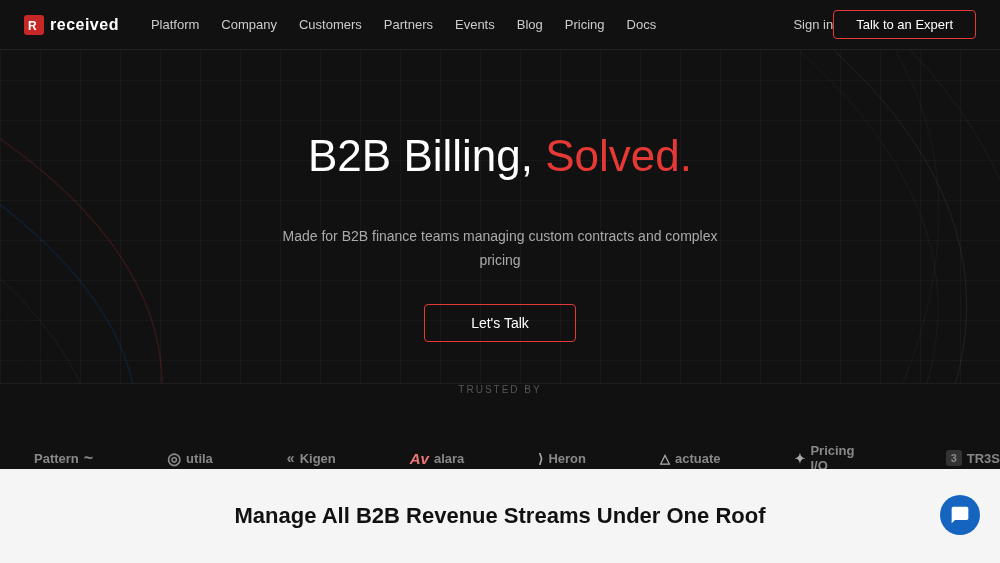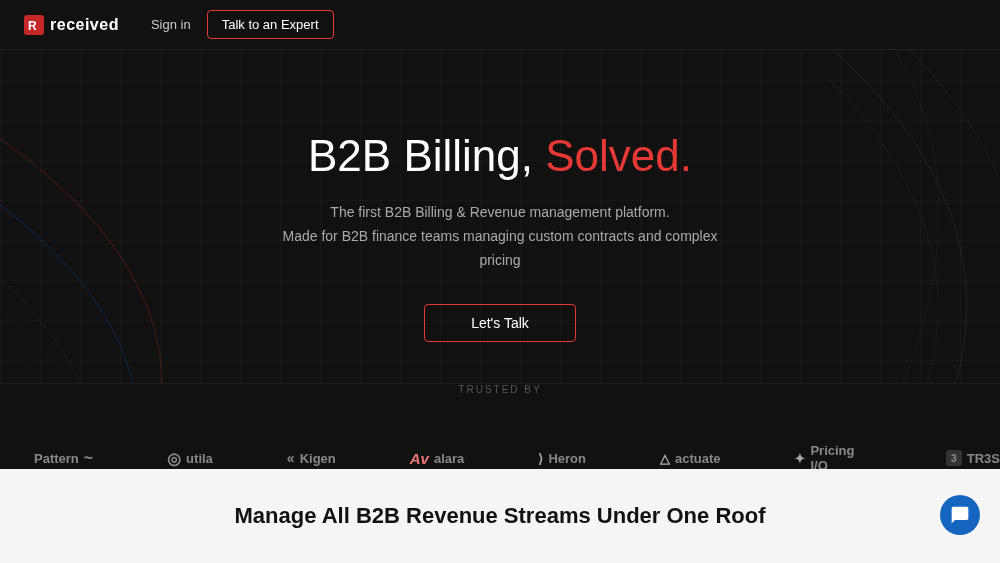--- a/index.html
+++ b/index.html
@@ -8,25 +8,25 @@
     
     nav {
       position: absolute; top: 0; left: 0; right: 0; height: 50px;
       background: #111; display: flex; align-items: center;
       padding: 0 24px; z-index: 10; border-bottom: 1px solid #222;
     }
     .nav-logo { display: flex; align-items: center; gap: 6px; margin-right: 32px; text-decoration: none; }
     .nav-logo-text { color: #fff; font-size: 16px; font-weight: 600; letter-spacing: 0.5px; }
     .nav-links { display: flex; gap: 22px; flex: 1; }
     .nav-link { color: #ccc; font-size: 13px; text-decoration: none; cursor: pointer; }
-    .nav-right { display: flex; align-items: center; gap: 16px; }
+    .nav-right { display: flex; align-items: center; }
     .nav-signin { color: #ccc; font-size: 13px; cursor: pointer; }
     .nav-cta {
       border: 1.5px solid #e53935; color: #fff; background: transparent;
-      padding: 6px 14px; border-radius: 4px; font-size: 13px; cursor: pointer;
+      padding: 6px 22px; border-radius: 4px; font-size: 13px; cursor: pointer;
     }
 
     
     .hero {
       position: absolute; top: 0; left: 0; right: 0; bottom: 90px;
       background: #111; display: flex; flex-direction: column;
       align-items: center; justify-content: center; text-align: center;
       overflow: hidden;
     }
     .hero-grid-overlay {
@@ -81,20 +81,31 @@
 <body>
 
 <nav>
   <a class="nav-logo" href="#">
     <svg width="20" height="20" viewBox="0 0 20 20">
       <rect width="20" height="20" rx="3" fill="#c62828"></rect>
       <text x="4" y="15" font-size="12" font-weight="bold" fill="white">R</text>
     </svg>
     <span class="nav-logo-text">received</span>
   </a>
+  <div class="nav-links">
+
+  <a class="nav-link" href="#">Platform</a>
+      <a class="nav-link" href="#">Company</a>
+      <a class="nav-link" href="#">Customers</a>
+      <a class="nav-link" href="#">Partners</a>
+      <a class="nav-link" href="#">Events</a>
+      <a class="nav-link" href="#">Blog</a>
+      <a class="nav-link" href="#">Pricing</a>
+      <a class="nav-link" href="#">Docs</a>
+    </div>
   <div class="nav-right">
     <span class="nav-signin">Sign in</span>
     <button class="nav-cta">Talk to an Expert</button>
   </div>
 </nav>
 
 <section class="hero">
   <div class="hero-grid-overlay"></div>
 
   <svg class="hero-curves" viewBox="0 0 1000 470" preserveAspectRatio="none">
@@ -110,21 +121,21 @@
 
     <line x1="-50" y1="300" x2="300" y2="600" stroke="rgba(255,255,255,0.04)" stroke-width="0.5"></line>
     <line x1="-30" y1="280" x2="280" y2="580" stroke="rgba(255,255,255,0.04)" stroke-width="0.5"></line>
   </svg>
 
   <div class="hero-content">
     <h1 class="hero-title">
       <span>B2B Billing, </span><span class="hero-title-accent">Solved.</span>
     </h1>
     <p class="hero-sub">
-      <span>The first B2B Billing &amp; Revenue management platform.</span><br>
+      <br>
       <span>Made for B2B finance teams managing custom contracts and complex pricing</span><br>
     </p>
     <button class="hero-btn">Let's Talk</button>
   </div>
 </section>
 
 <div class="trusted-bar">
   <span class="trusted-label">TRUSTED BY</span>
   <div class="trusted-logos">
     <span class="trusted-logo">

